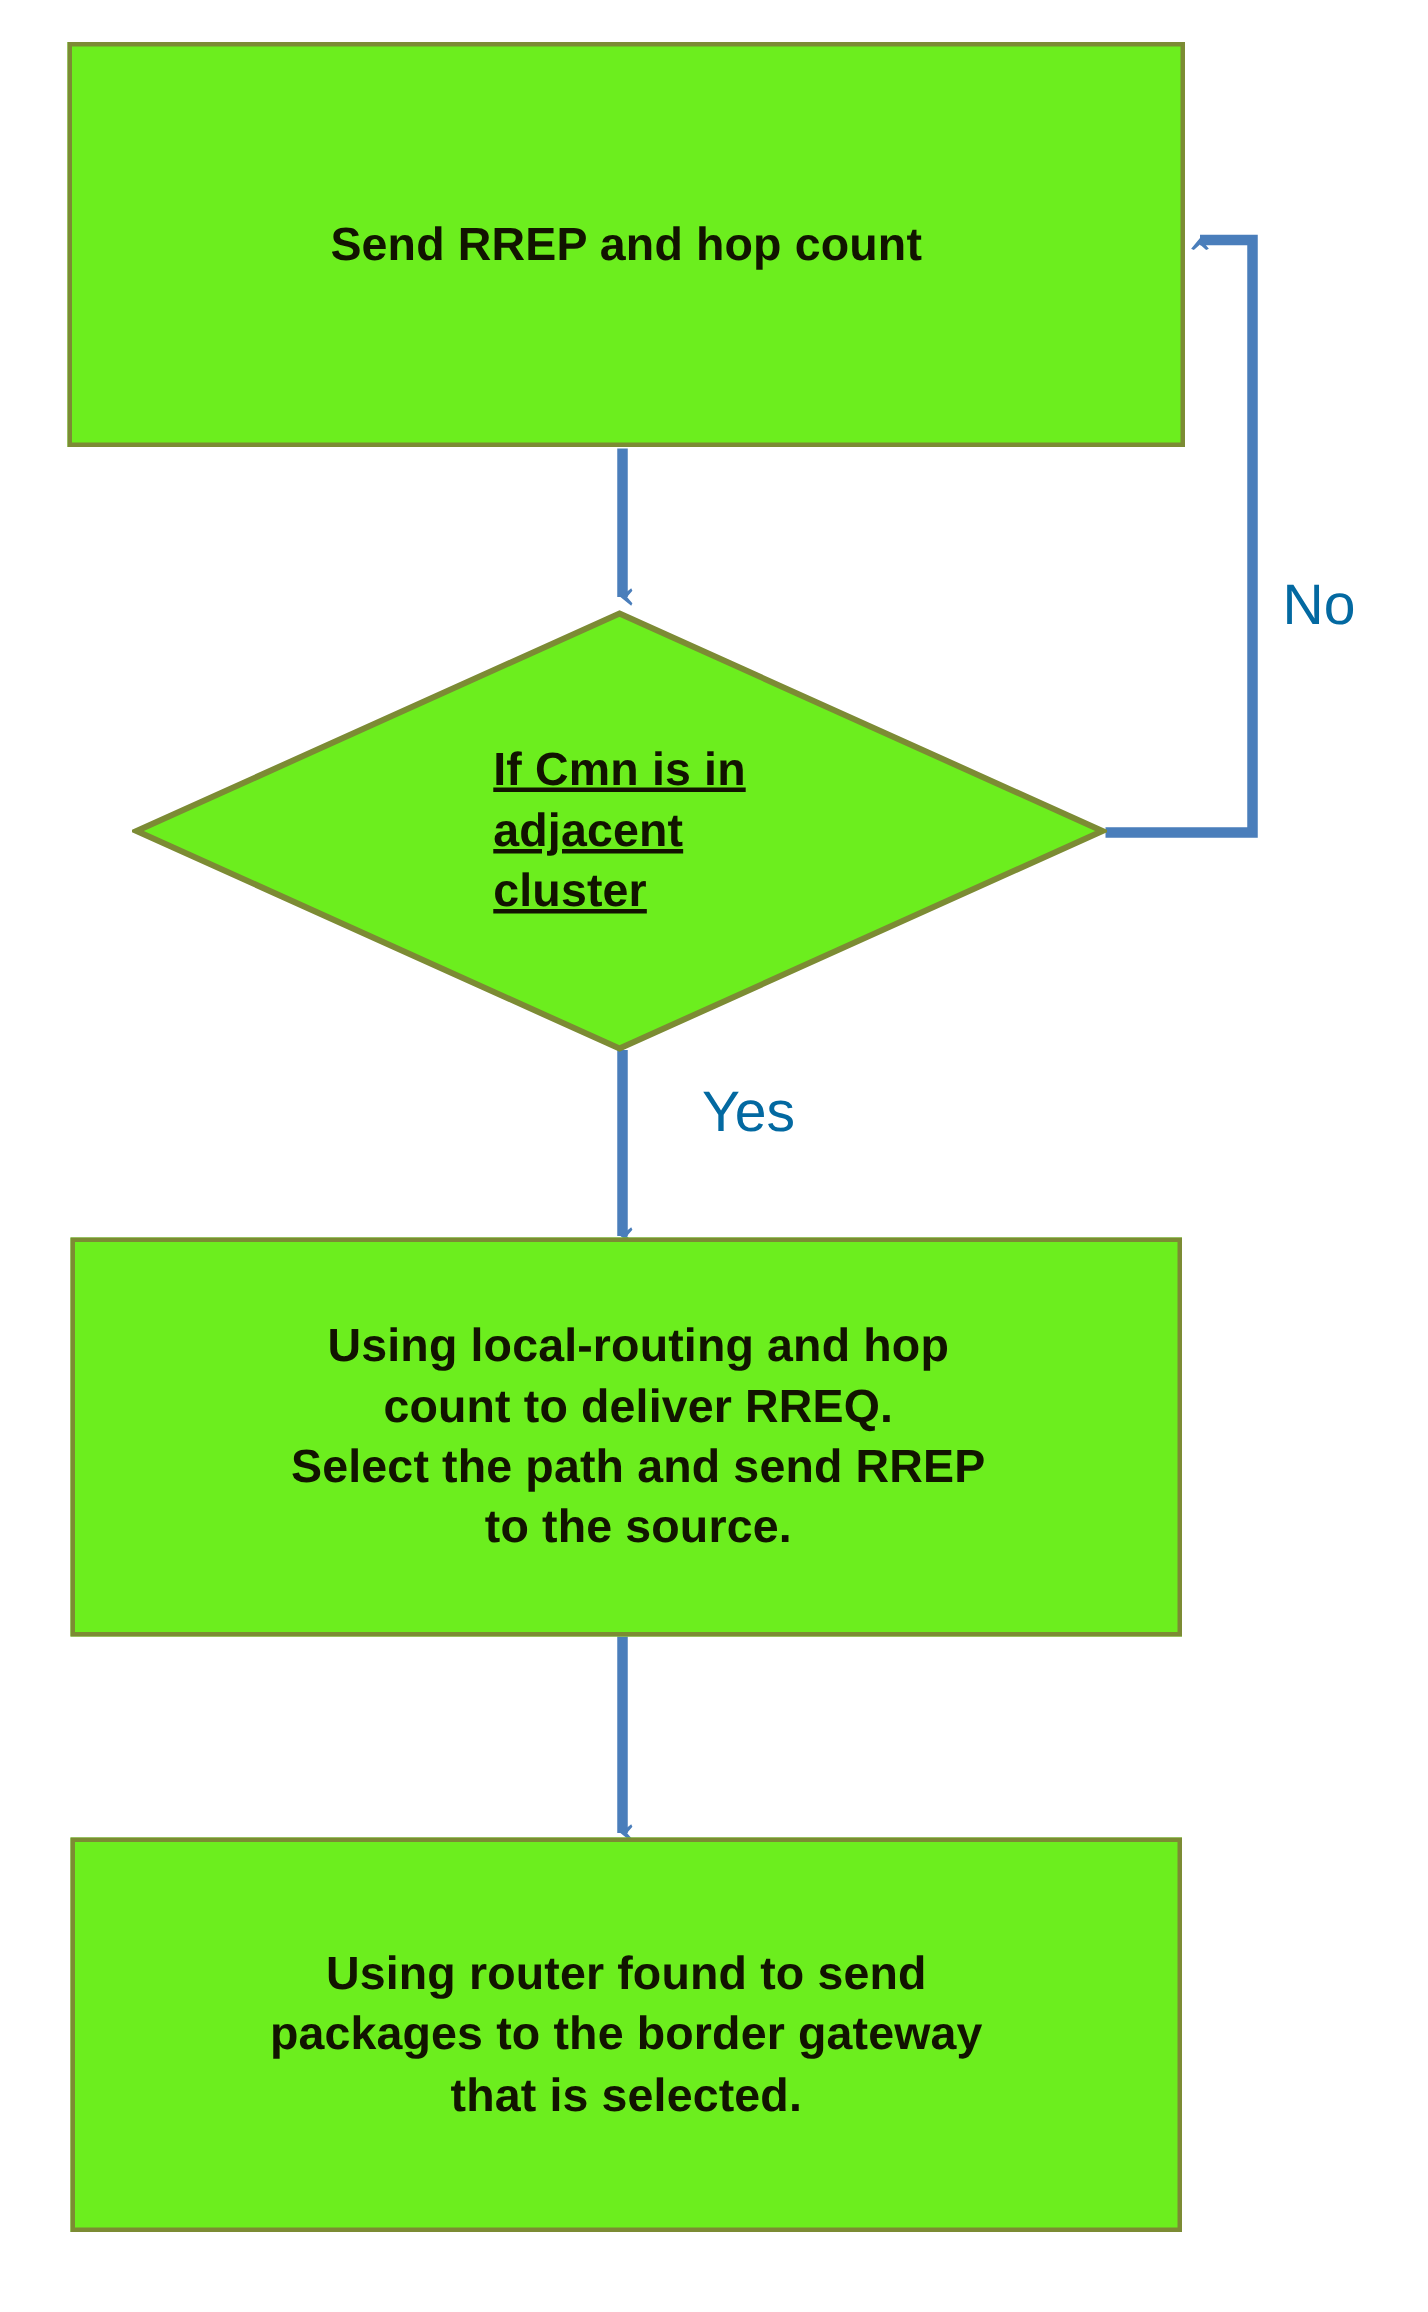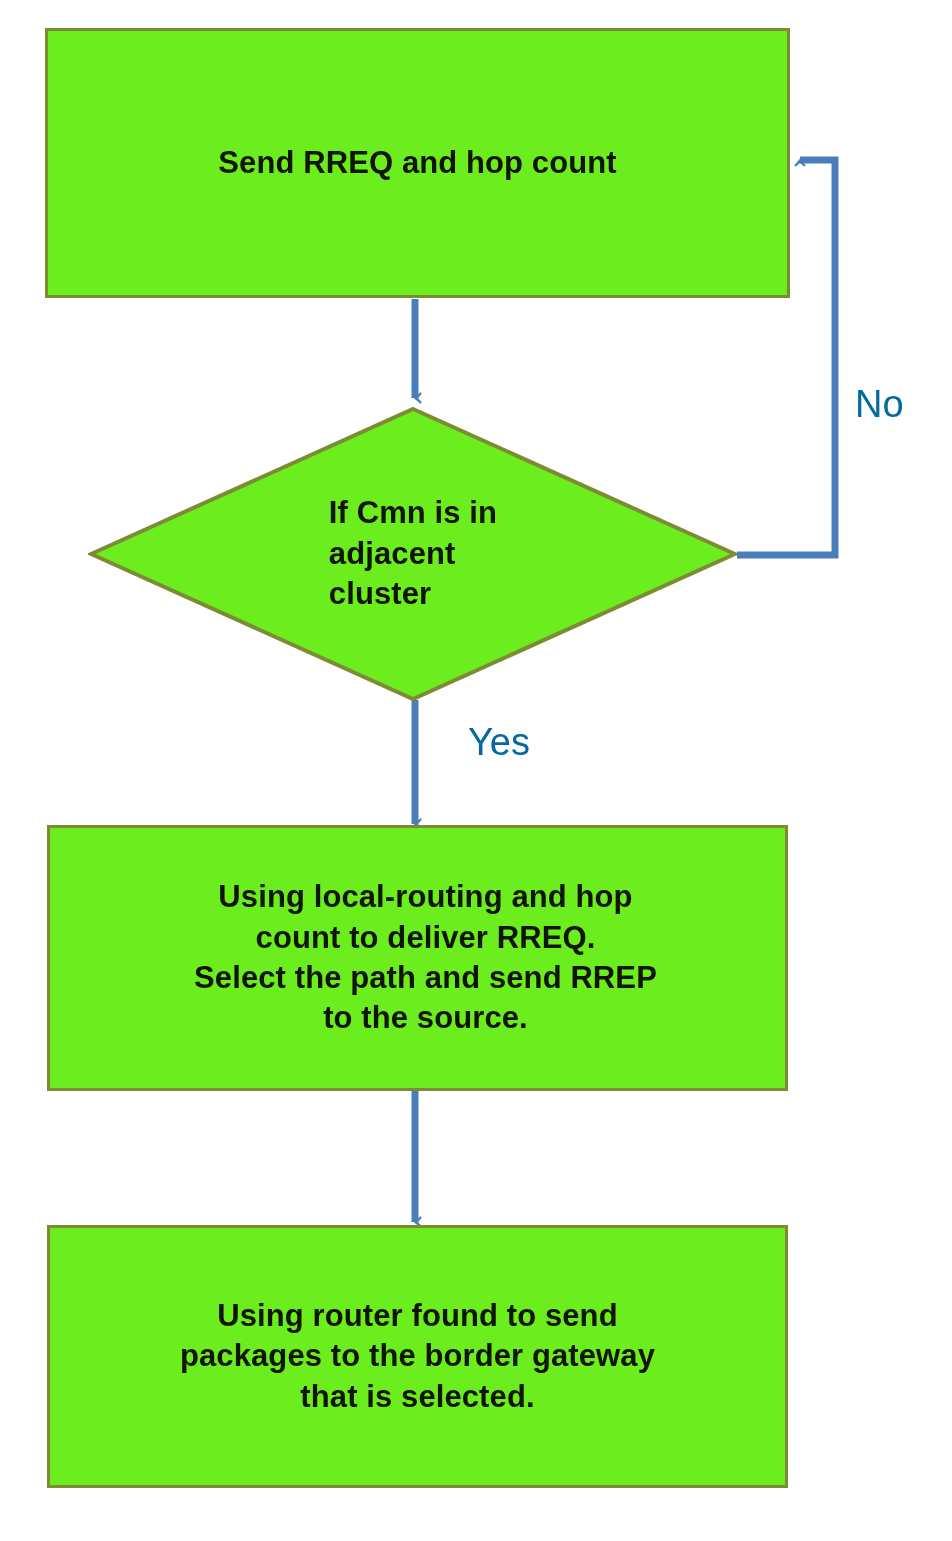--- a/index.html
+++ b/index.html
@@ -49,20 +49,21 @@
   .node-diamond svg {
     position: absolute;
     left: 0;
     top: 0;
   }
   .node-diamond .node-text {
     position: relative;
     z-index: 2;
     font-size: 31px;
     line-height: 1.32;
+    text-decoration: underline;
   }
   
   .connector {
     position: absolute;
     left: 0;
     top: 0;
     width: 952px;
     height: 1541px;
     pointer-events: none;
   }
@@ -104,21 +105,21 @@
     <g>
       <line x1="415" y1="700" x2="415" y2="824" stroke="#4A7EBB" stroke-width="7" marker-end="url(#arrow-down)"></line>
     </g>
 
     <g>
       <line x1="415" y1="1091" x2="415" y2="1222" stroke="#4A7EBB" stroke-width="7" marker-end="url(#arrow-down)"></line>
     </g>
   </svg>
 
   <div class="node-box" style="left:45px; top:28px; width:745px; height:270px;">
-    <span class="node-text">Send RREQ and hop count</span>
+    <span class="node-text">Send RREP and hop count</span>
   </div>
 
   <div class="node-diamond" style="left:88px; top:406px; width:650px; height:296px;">
     <svg width="650" height="296" viewBox="0 0 650 296" xmlns="http://www.w3.org/2000/svg">
       <polygon points="325,3 647,148 325,293 3,148" fill="#6CEE1E" stroke="#7C8B34" stroke-width="4" stroke-linejoin="miter"></polygon>
     </svg>
     <span class="node-text">If Cmn is in
 adjacent
 cluster</span>
   </div>

